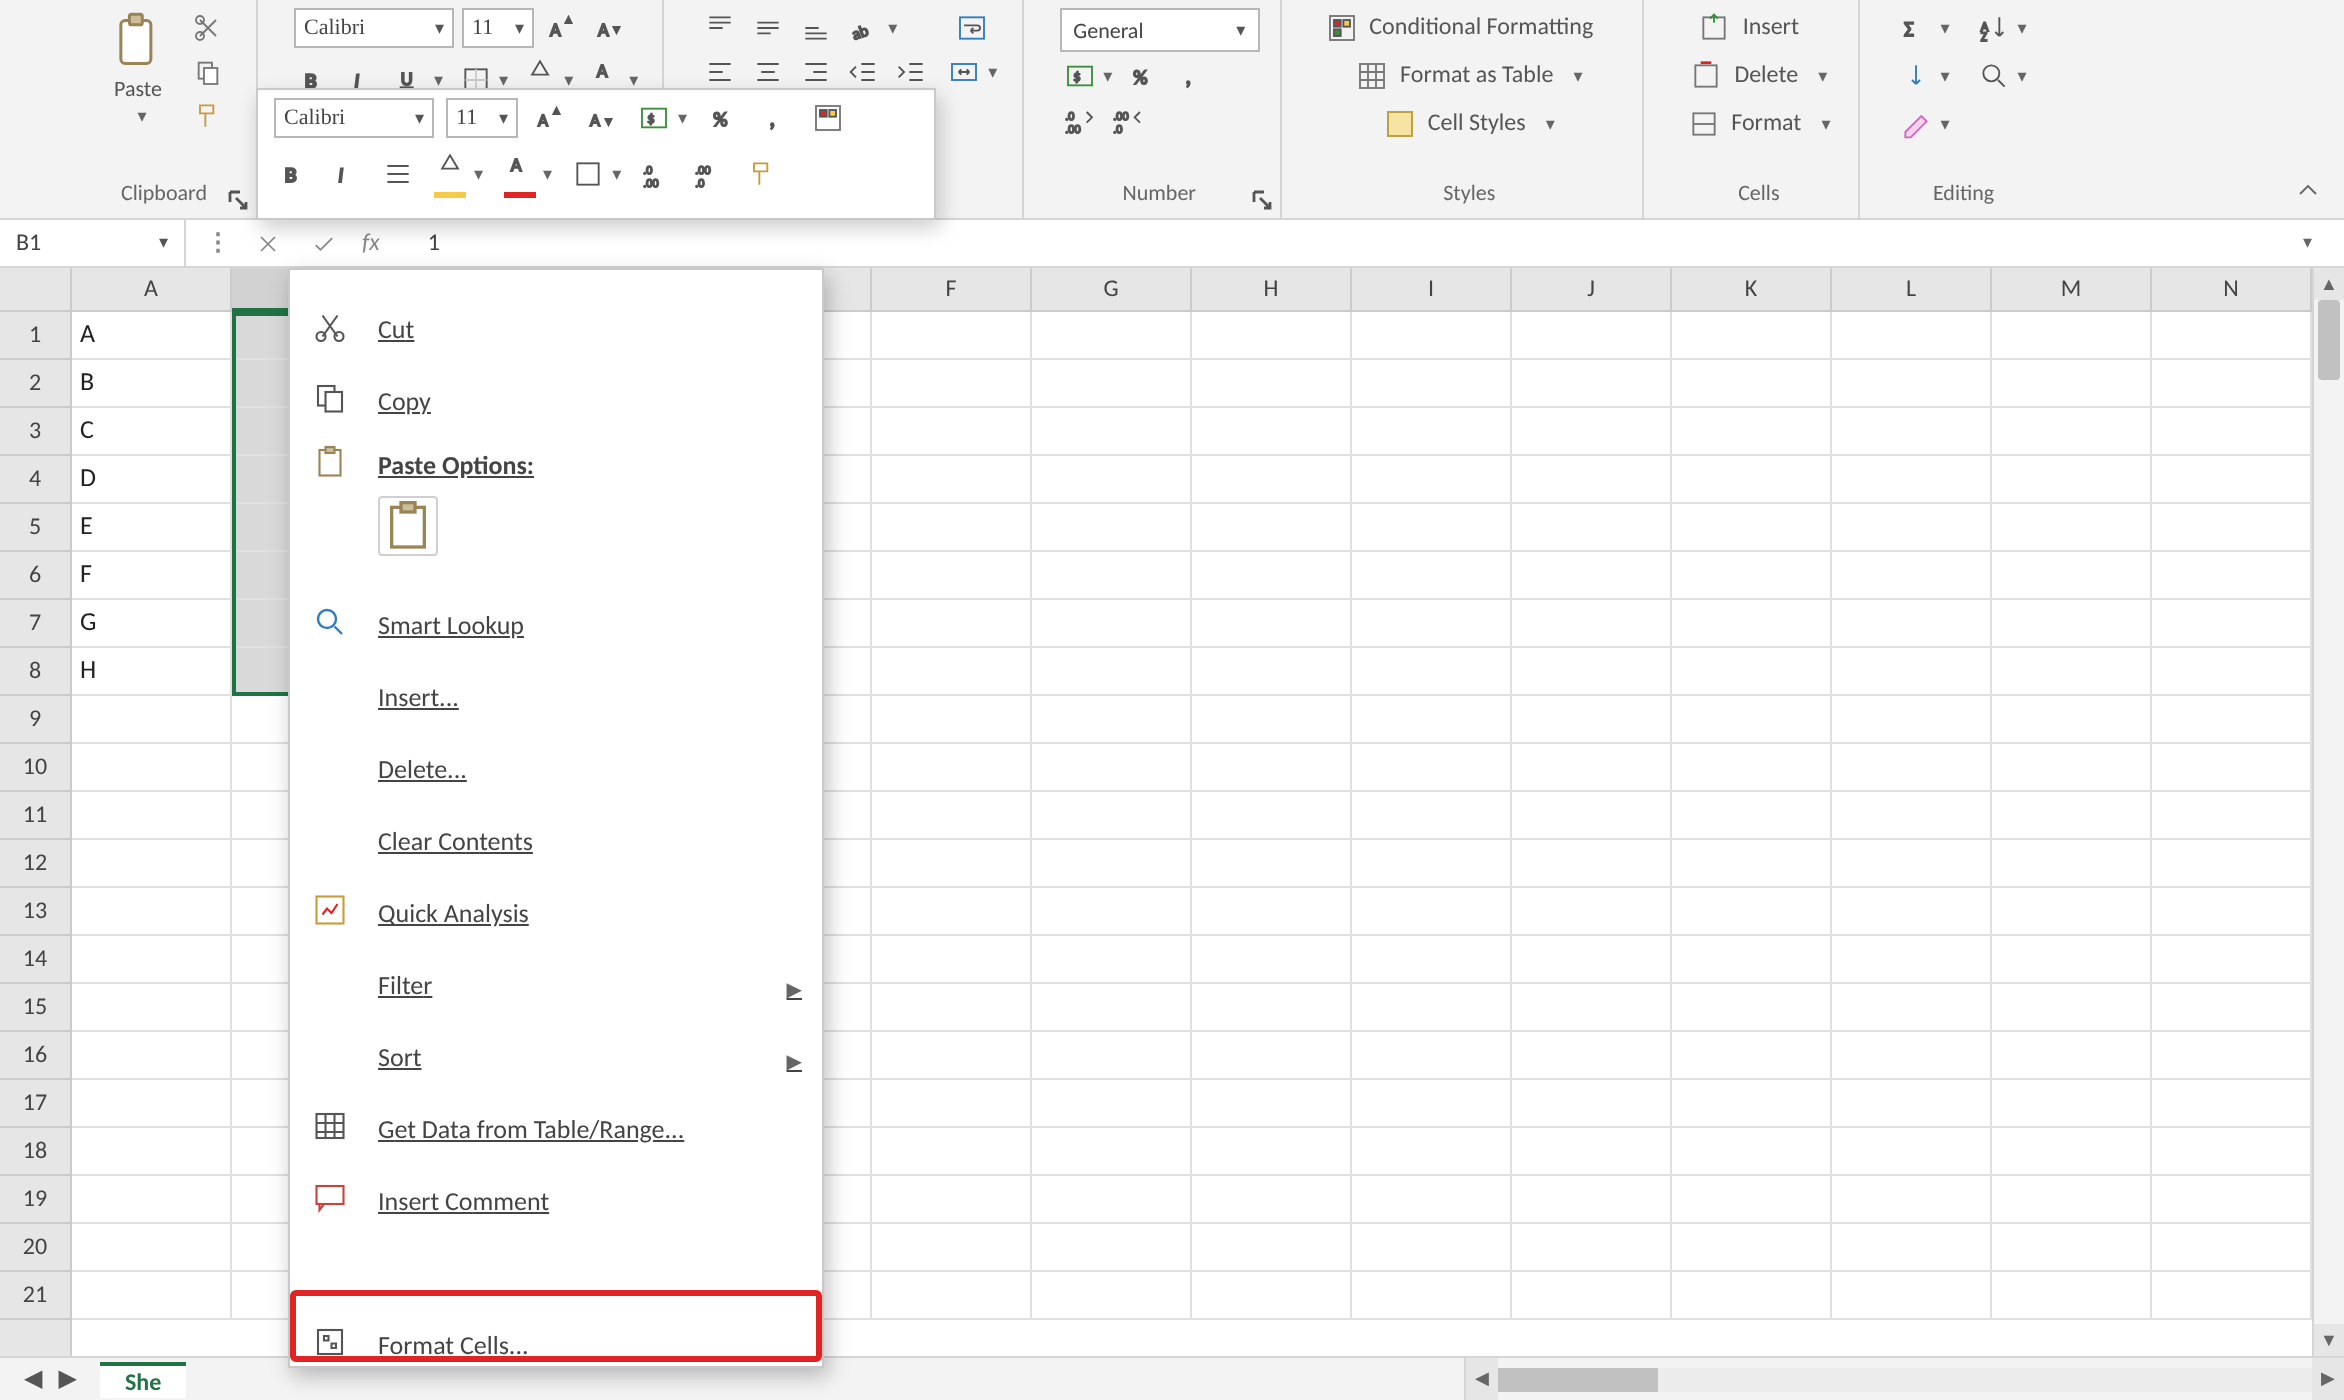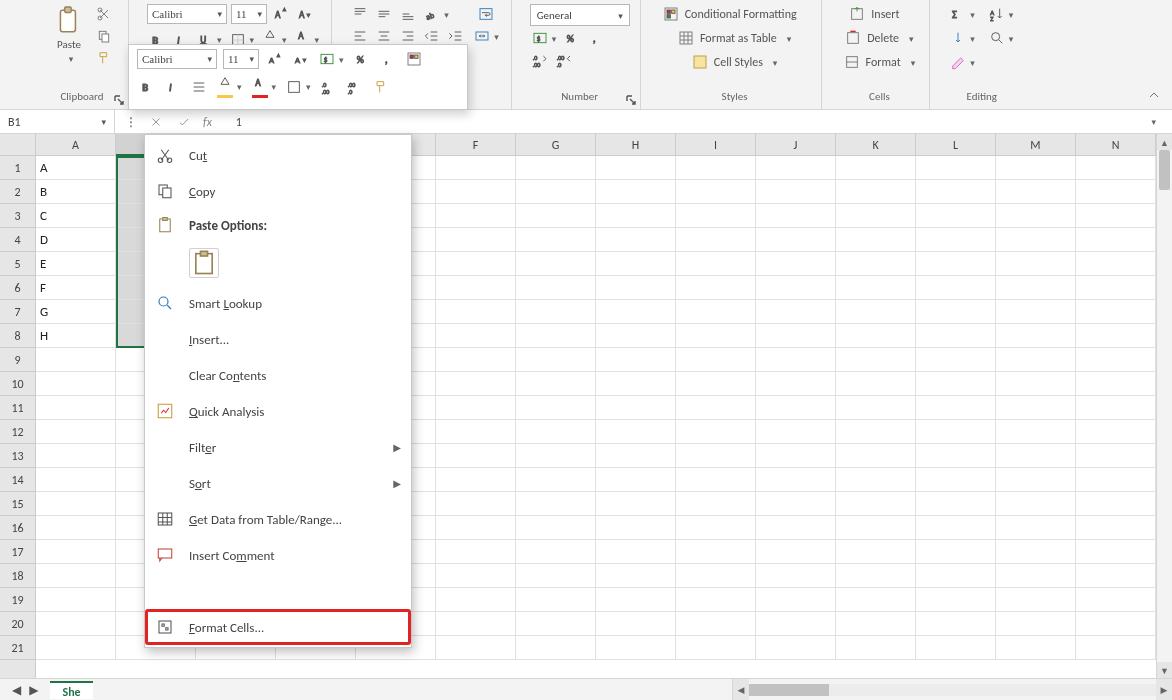--- a/index.html
+++ b/index.html
@@ -128,21 +128,21 @@
 
   
   .namebar {
     display:flex;
     align-items:center;
     height:24px;
     border-bottom:1px solid #d5d5d5;
     background:#fff;
   }
   .namebox {
-    width:115px;
+    width:93px;
     border-right:1px solid #d5d5d5;
     padding:0 8px;
     height:100%;
     display:flex;align-items:center;
     font-size:12px;
   }
   .namebox .sel-arrow{margin-left:auto;}
   .fx-area{
     display:flex;
     align-items:center;
@@ -248,24 +248,25 @@
     top:134px;
     width:268px;
     background:#fff;
     border:1px solid #c8c8c8;
     box-shadow:2px 4px 10px rgba(0,0,0,0.25);
     padding:2px 0;
     z-index:60;
     font-size:13px;
   }
   .cm-item{
-    display:flex;align-items:center;
+    display:flex;align-items:flex-end;
     height:36px;padding:0 10px;
     gap:14px;
     cursor:default;
+    text-decoration:underline;
   }
   .cm-item.hl{
     outline:3px solid #e02424;
     outline-offset:-3px;
     border-radius:3px;
     margin-top:36px;
   }
   .cm-icon{width:20px;height:20px;display:flex;align-items:center;justify-content:center;}
   .cm-icon svg{width:18px;height:18px;}
   .cm-label{flex:1;}
@@ -1227,20 +1228,24 @@
         </svg>
       </span>
     <span class="cm-label"><span>Smart </span><span class="cm-under">L</span><span>ookup</span></span>
   </div>
   <div class="cm-item">
     <span class="cm-icon"></span>
     <span class="cm-label"><span class="cm-under">I</span><span>nsert...</span></span>
   </div>
   <div class="cm-item">
     <span class="cm-icon"></span>
+    <span class="cm-label"><span class="cm-under">D</span><span>elete...</span></span>
+  </div>
+  <div class="cm-item">
+    <span class="cm-icon"></span>
     <span class="cm-label"><span>Clear Co</span><span class="cm-under">n</span><span>tents</span></span>
   </div>
   <div class="cm-item">
     <span class="cm-icon">
         <svg viewBox="0 0 24 24" fill="none" stroke="#c79c3a" stroke-width="1.4">
           <rect x="3" y="3" width="18" height="18"></rect>
           <path d="M7 15l3-4 3 3 4-6" stroke="#E02424"></path>
         </svg>
       </span>
     <span class="cm-label"><span class="cm-under">Q</span><span>uick Analysis</span></span>

